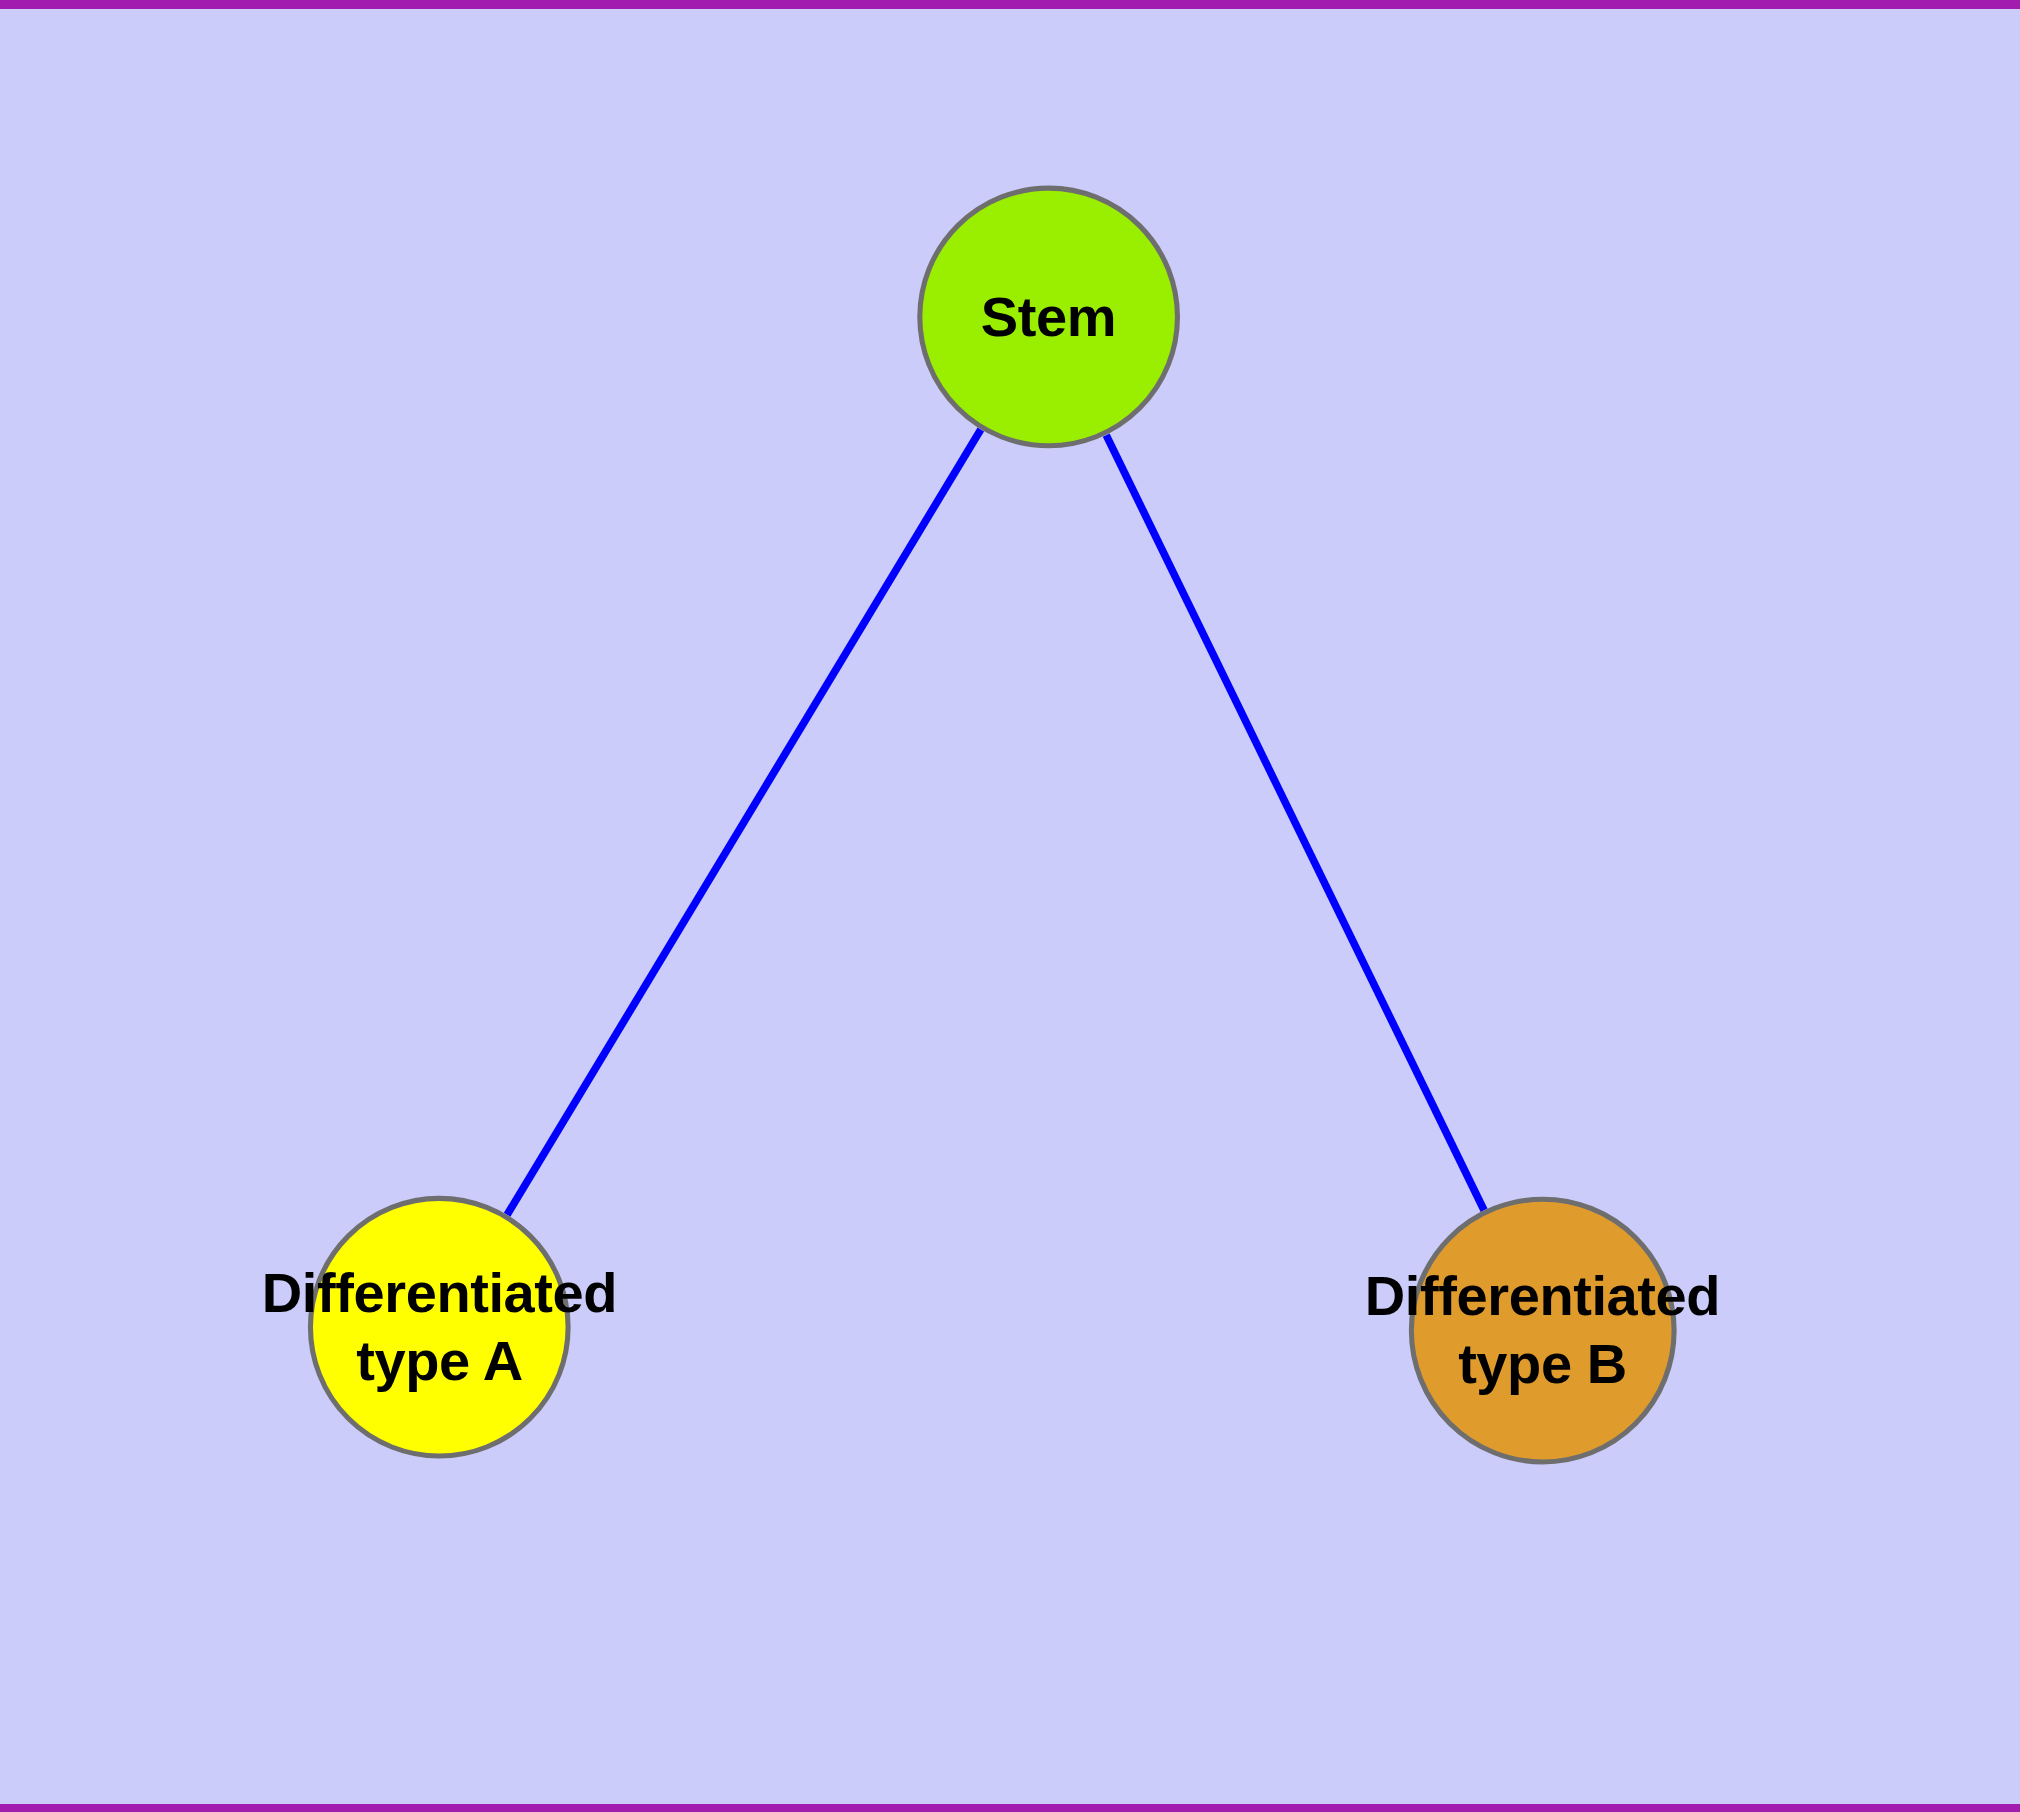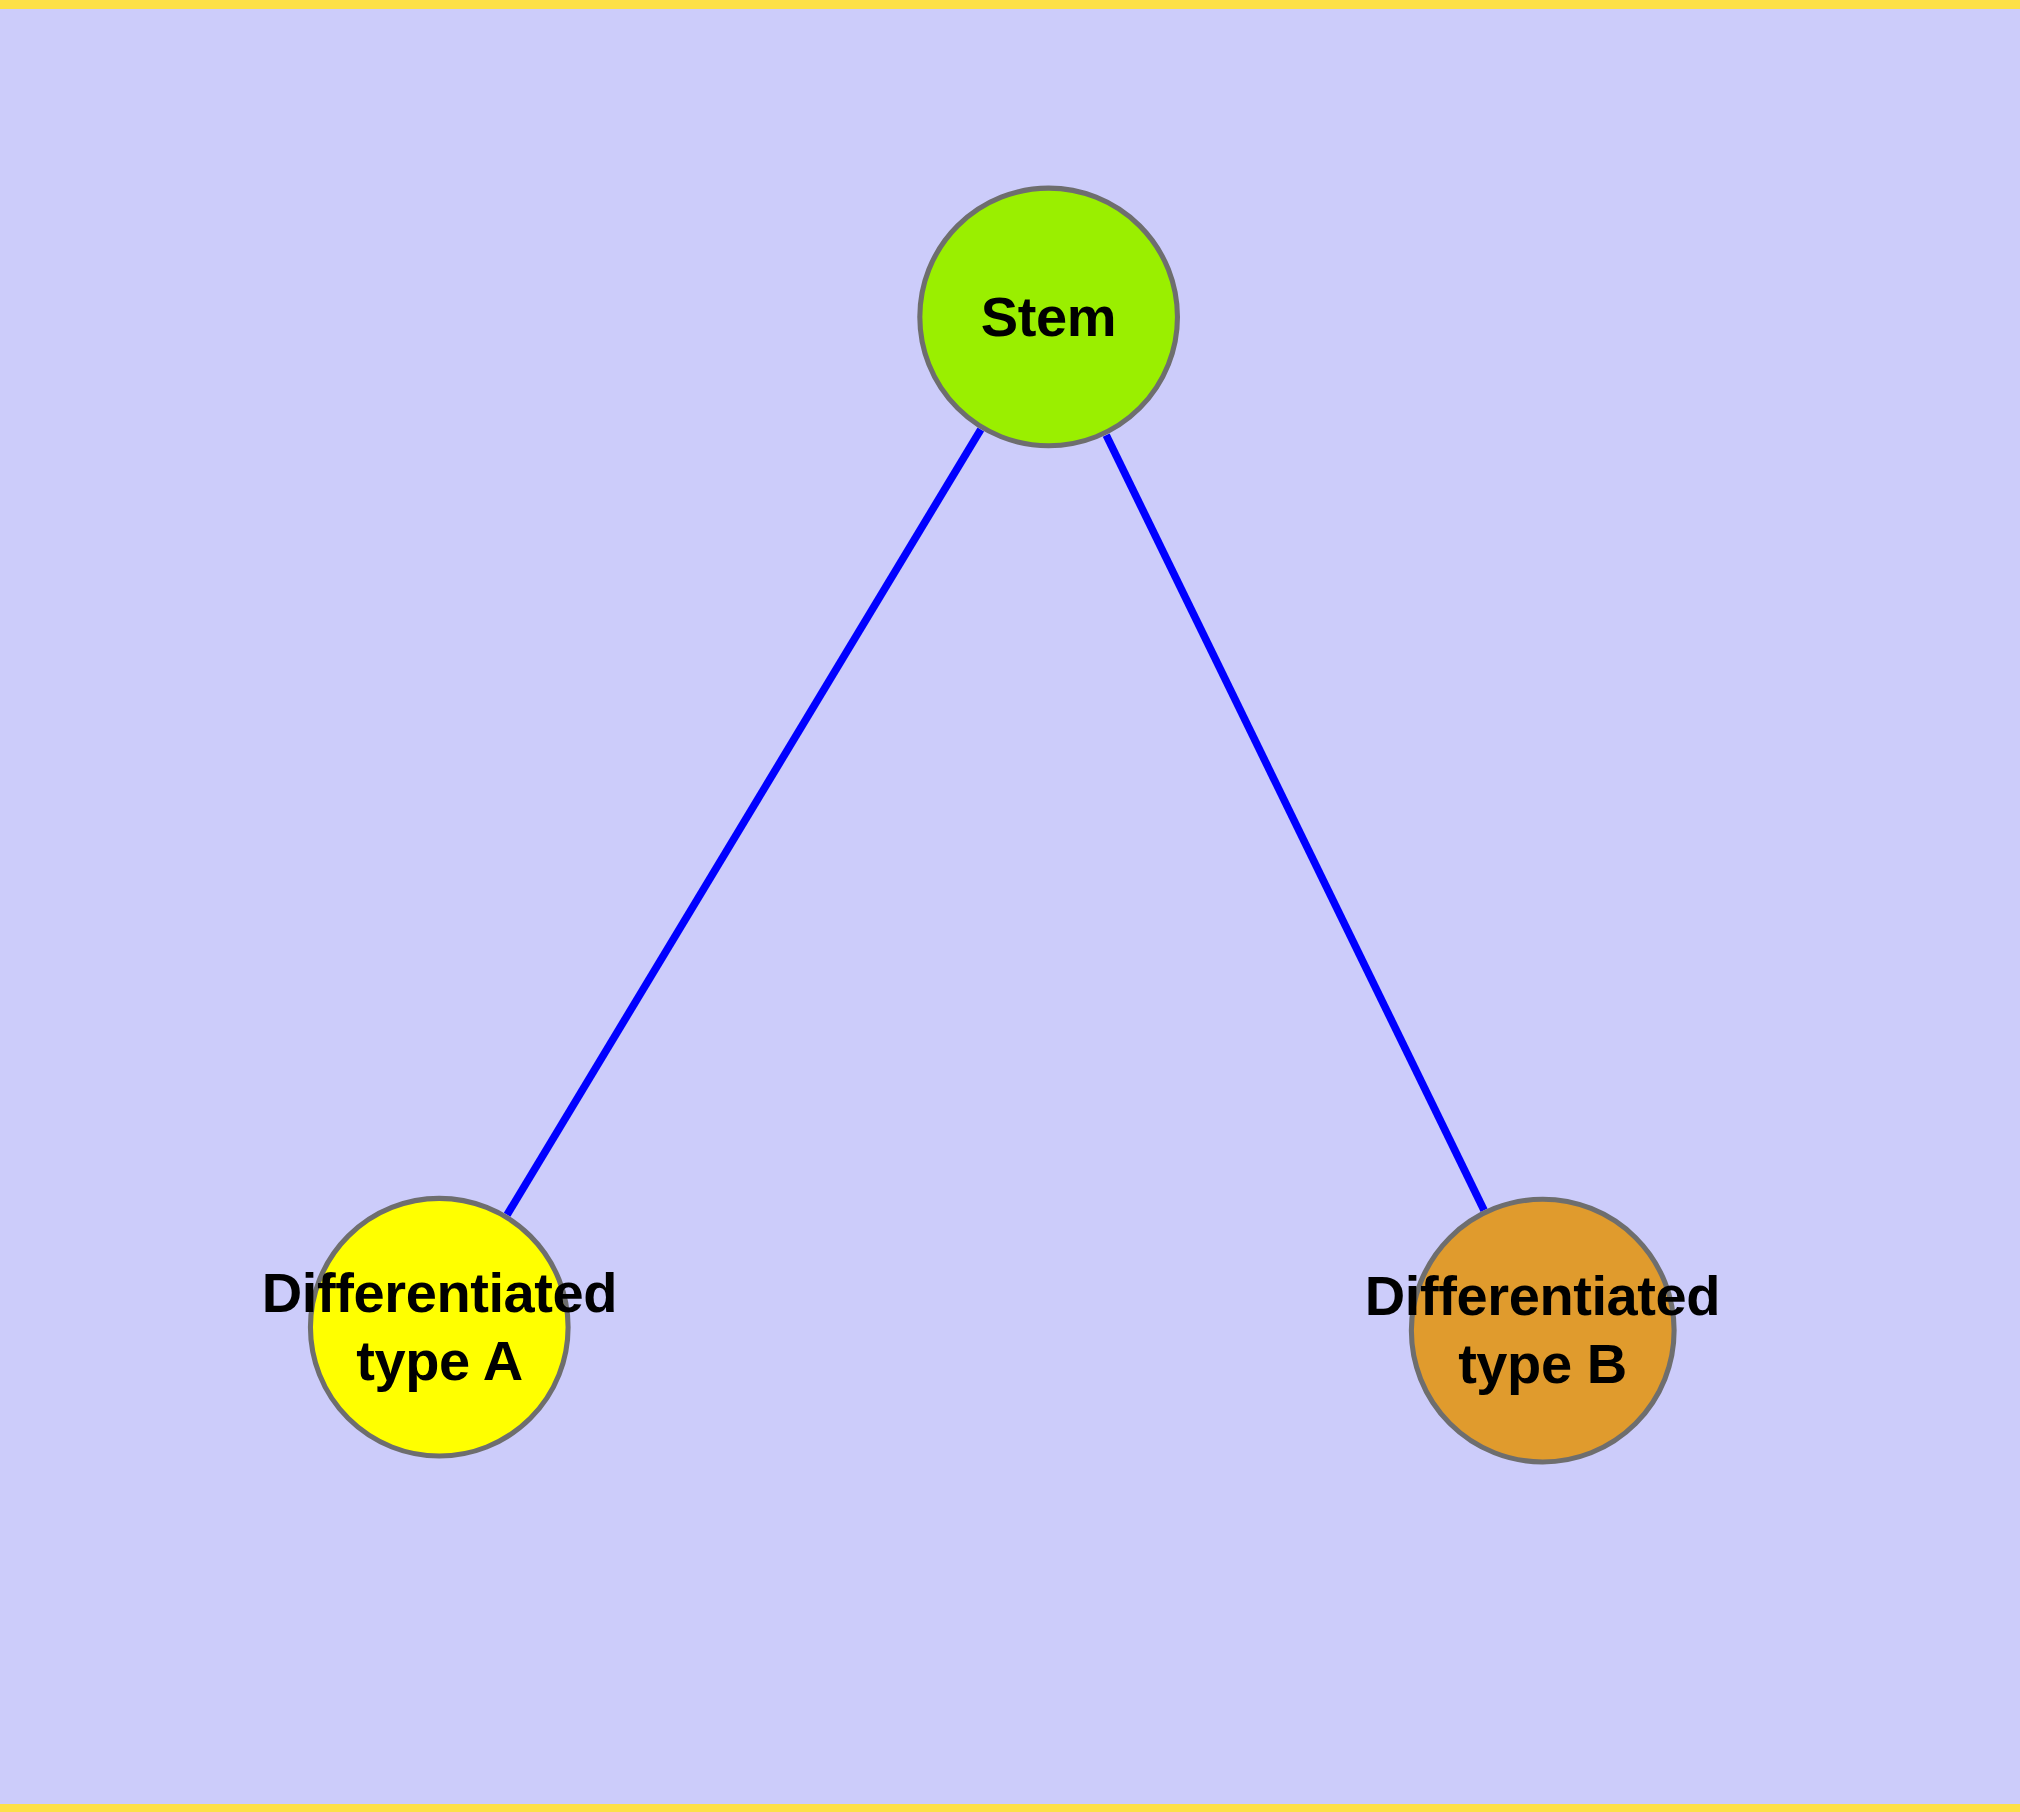--- a/index.html
+++ b/index.html
@@ -5,21 +5,21 @@
 <style>
   html, body {
     margin: 0;
     padding: 0;
     background: #ffffff;
   }
   #canvas {
     position: relative;
     width: 2021px;
     height: 1812px;
-    background: #fde047;
+    background: #a21caf;
     overflow: hidden;
     font-family: "Liberation Sans", "DejaVu Sans", sans-serif;
   }
   #plot-area {
     position: absolute;
     left: 0;
     top: 8.5px;
     width: 2021px;
     height: 1795px;
     background: #ccccfa;

